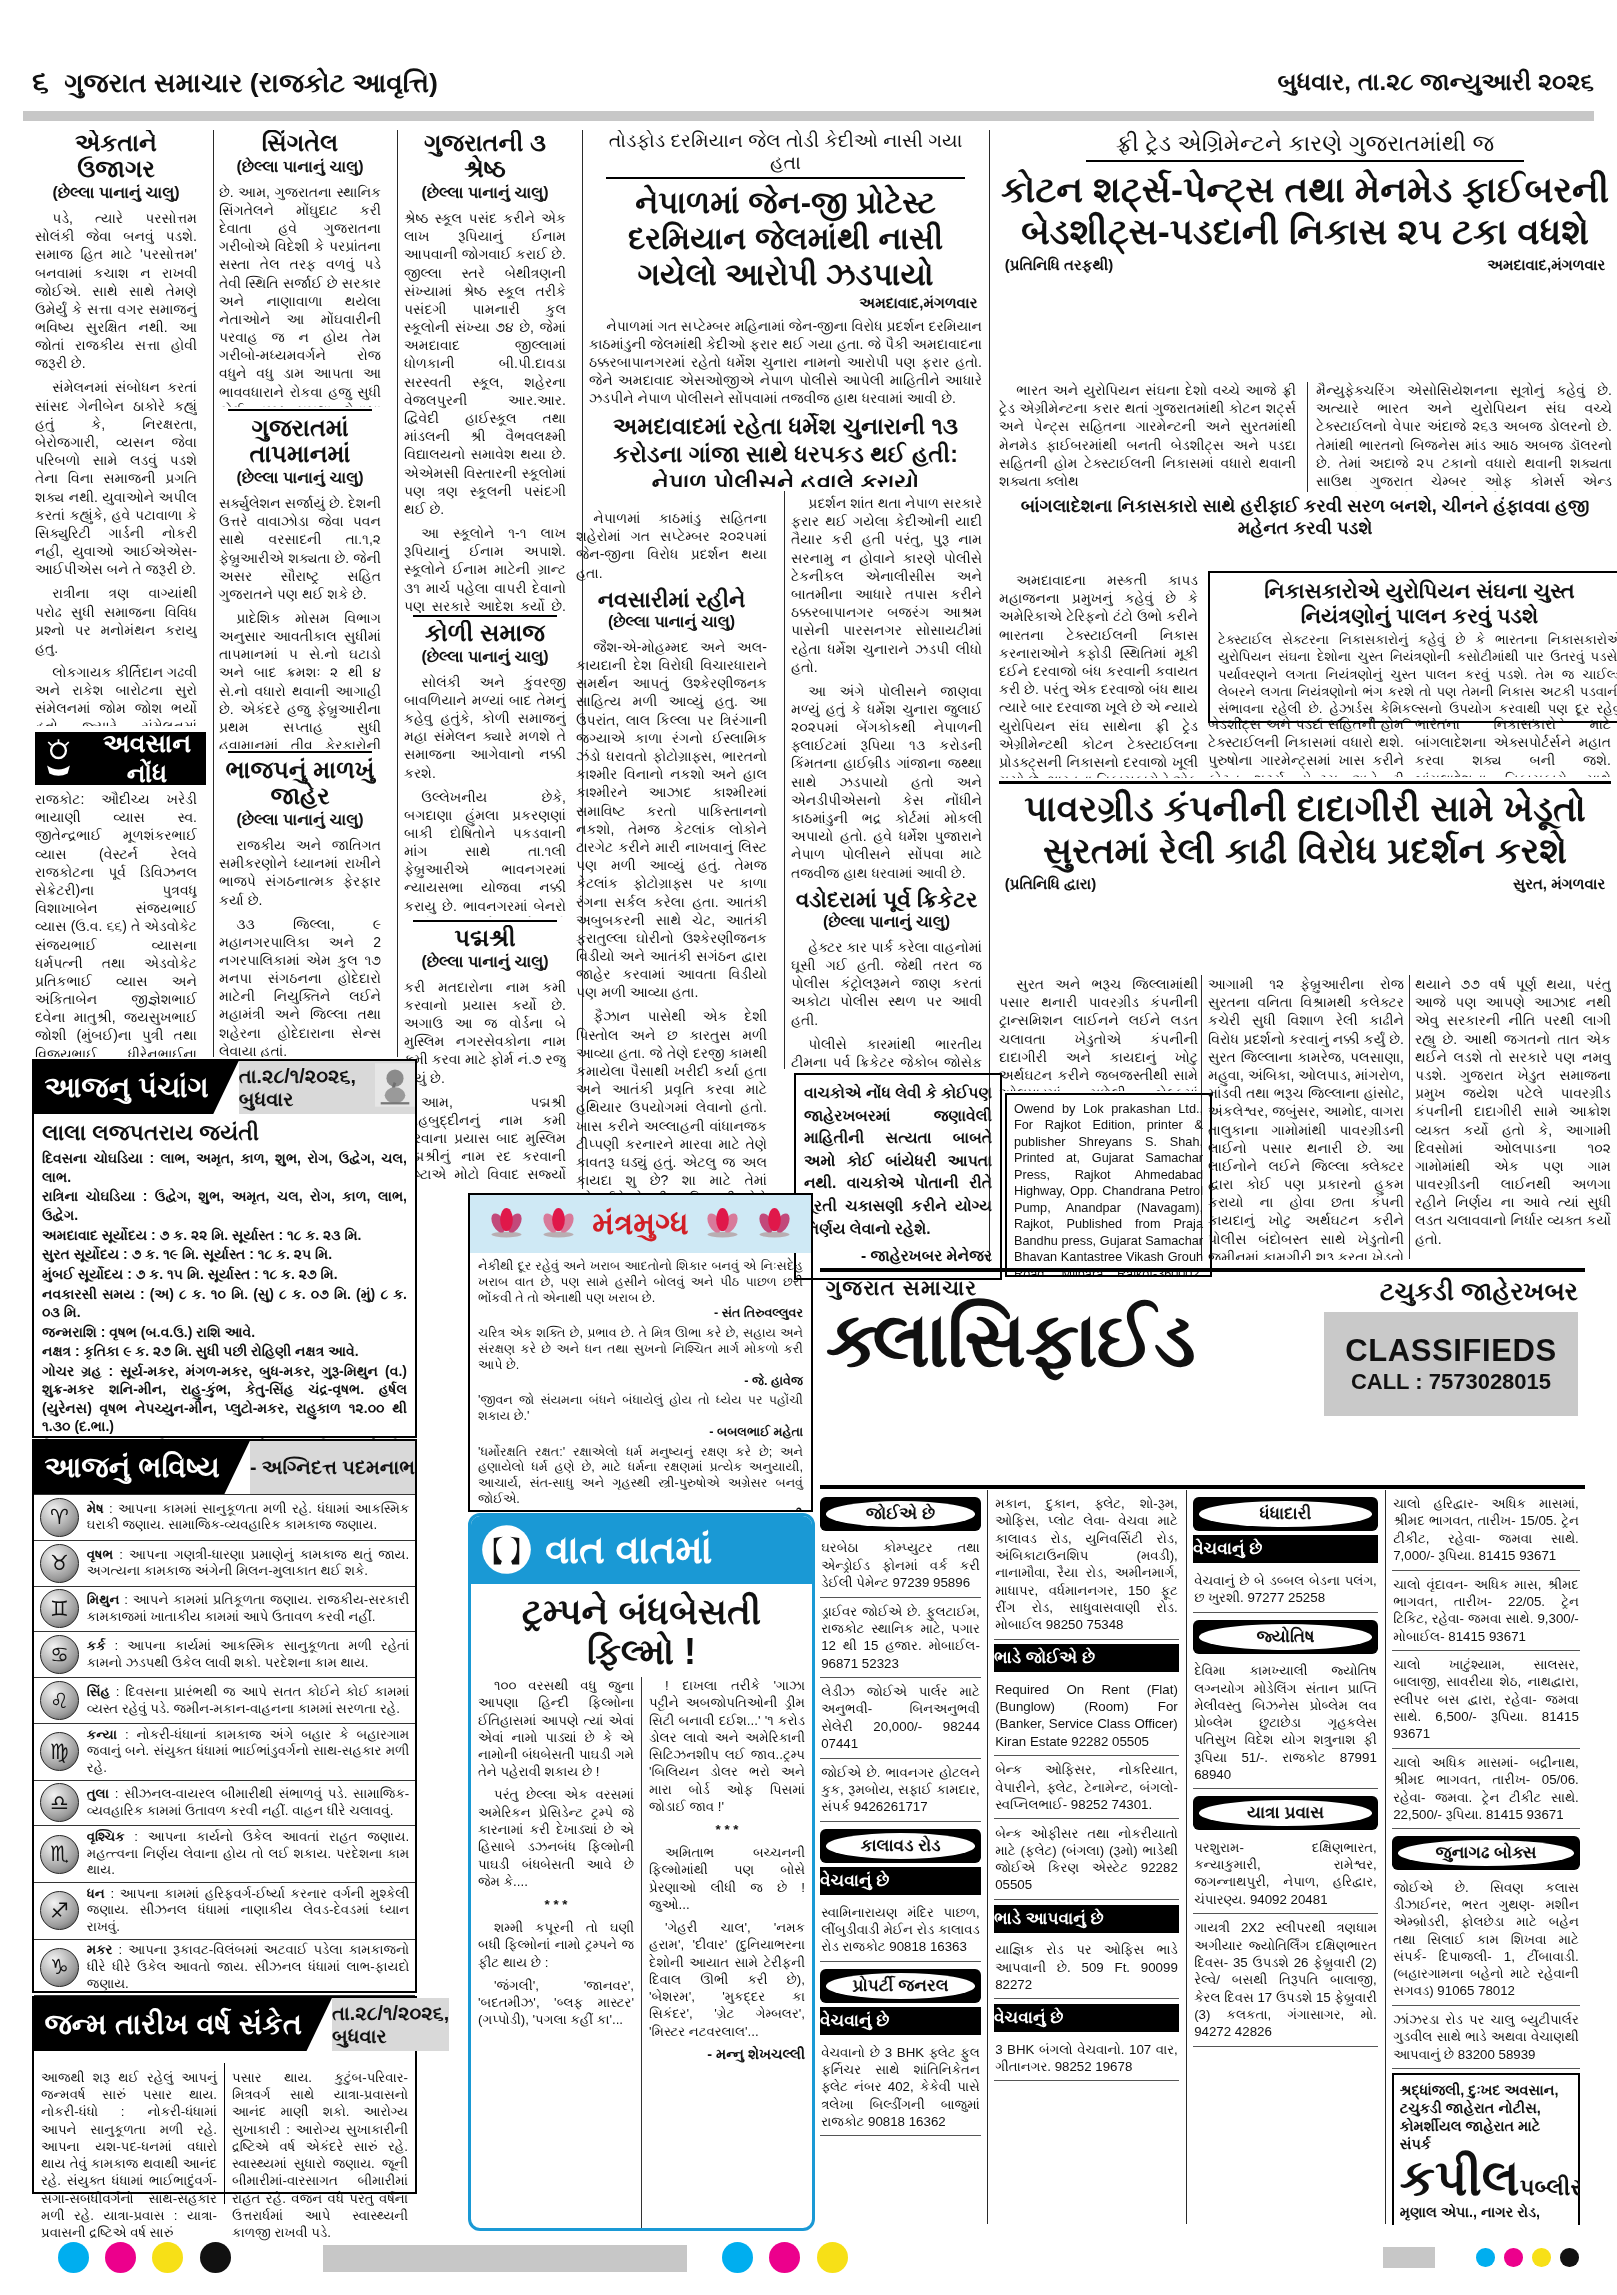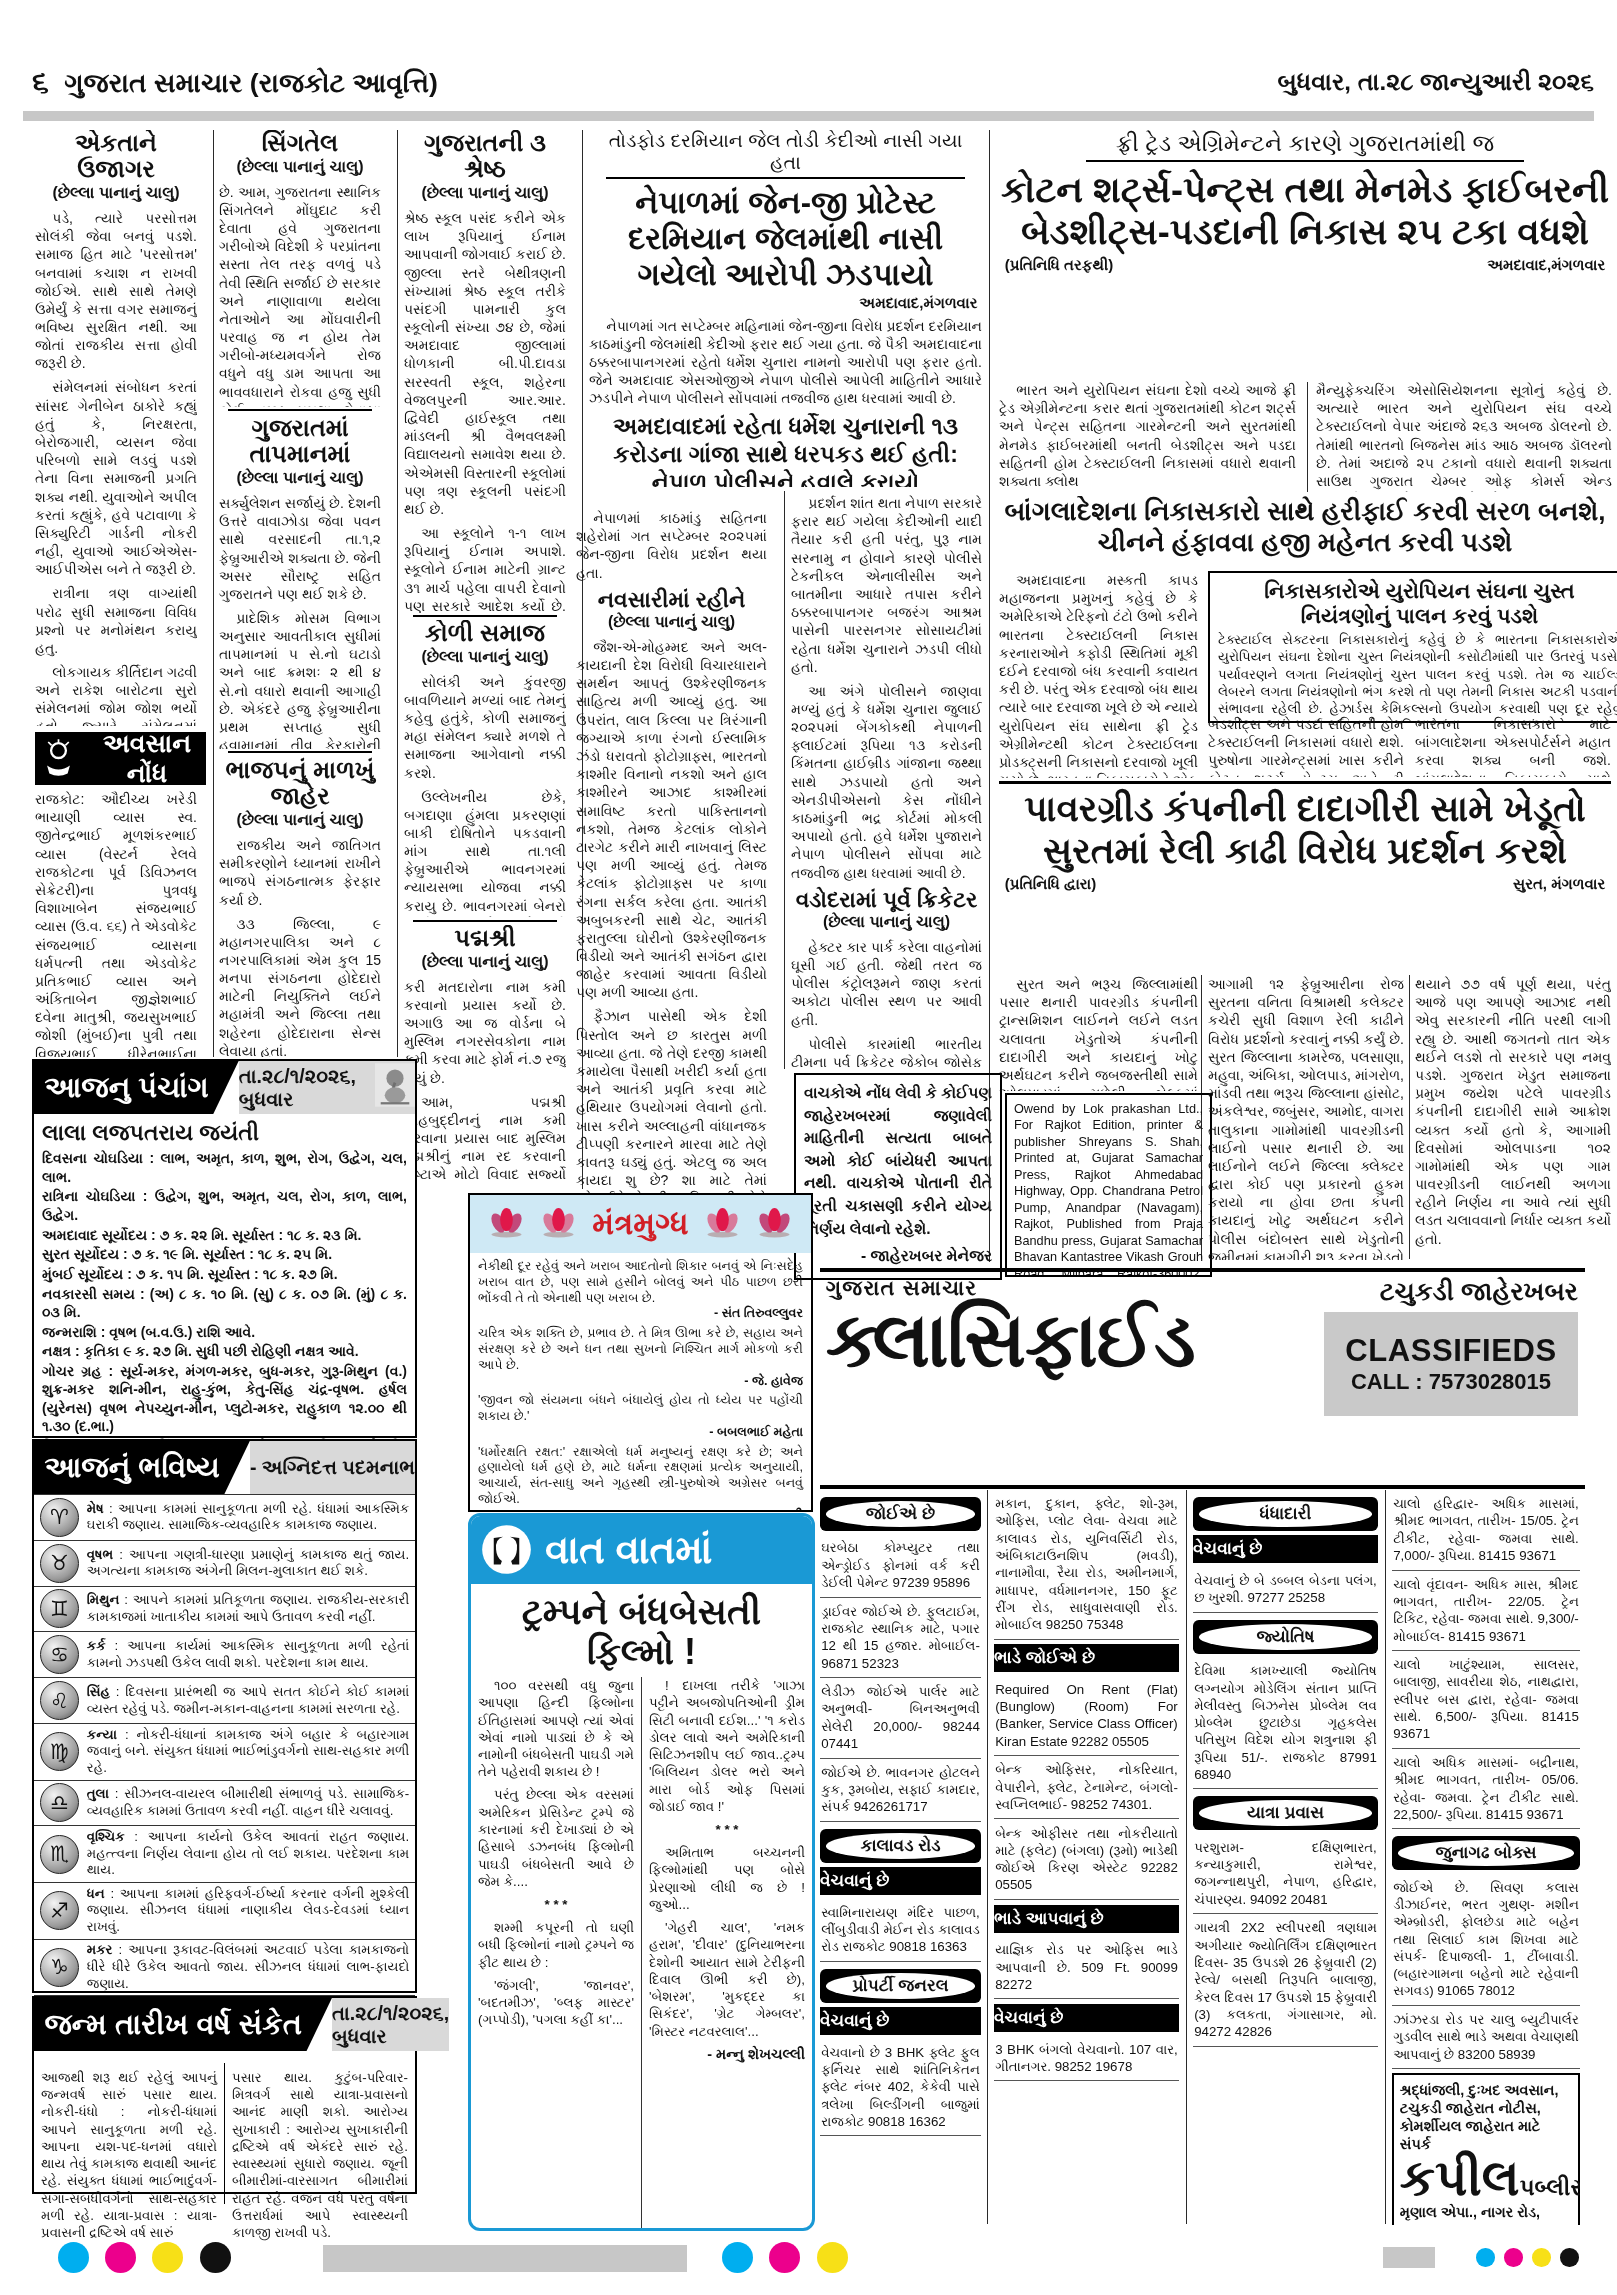--- a/index.html
+++ b/index.html
@@ -157,21 +157,21 @@
     <div class="h-col">ગુજરાતમાં તાપમાનમાં</div>
     <div class="cont">(છેલ્લા પાનાનું ચાલુ)</div>
     <p class="b b0">સર્ક્યુલેશન સર્જાયું છે. દેશની ઉત્તરે વાવાઝોડા જેવા પવન સાથે વરસાદની તા.૧,૨ ફેબ્રુઆરીએ શક્યતા છે. જેની અસર સૌરાષ્ટ્ર સહિત ગુજરાતને પણ થઈ શકે છે.</p>
     <p class="b">પ્રાદેશિક મોસમ વિભાગ અનુસાર આવતીકાલ સુધીમાં તાપમાનમાં ૫ સે.નો ઘટાડો અને બાદ ક્રમશઃ ૨ થી ૪ સે.નો વધારો થવાની આગાહી છે. એકંદરે હજુ ફેબ્રુઆરીના પ્રથમ સપ્તાહ સુધી હવામાનમાં તીવ્ર ફેરફારોની શક્યતા છે.</p>
   </div>
   <div class="secrule" style="left:228px;top:751px;width:144px;height:1.7px;"></div>
   <div class="story" id="st-bjp" style="left:219px;top:757px;width:162px;height:300px;">
     <div class="h-col">ભાજપનું માળખું જાહેર</div>
     <div class="cont">(છેલ્લા પાનાનું ચાલુ)</div>
     <p class="b">રાજકીય અને જાતિગત સમીકરણોને ધ્યાનમાં રાખીને ભાજપે સંગઠનાત્મક ફેરફાર કર્યા છે.</p>
-    <p class="b">૩૩ જિલ્લા, ૯ મહાનગરપાલિકા અને ૮ નગરપાલિકામાં એમ કુલ 15 મનપા સંગઠનના હોદેદારો માટેની નિયુક્તિને લઈને મહામંત્રી અને જિલ્લા તથા શહેરના હોદેદારાના સેન્સ લેવાયા હતાં.</p>
+    <p class="b">૩૩ જિલ્લા, ૯ મહાનગરપાલિકા અને 2 નગરપાલિકામાં એમ કુલ ૧૭ મનપા સંગઠનના હોદેદારો માટેની નિયુક્તિને લઈને મહામંત્રી અને જિલ્લા તથા શહેરના હોદેદારાના સેન્સ લેવાયા હતાં.</p>
 
   </div>
 
   <div class="story" id="st-best3" style="left:404px;top:130px;width:162px;height:483px;">
     <div class="h-col">ગુજરાતની ૩ શ્રેષ્ઠ</div>
     <div class="cont">(છેલ્લા પાનાનું ચાલુ)</div>
     <p class="b b0">શ્રેષ્ઠ સ્કૂલ પસંદ કરીને એક લાખ રૂપિયાનું ઈનામ આપવાની જોગવાઈ કરાઈ છે. જીલ્લા સ્તરે બેથીત્રણની સંખ્યામાં શ્રેષ્ઠ સ્કૂલ તરીકે પસંદગી પામનારી કુલ સ્કૂલોની સંખ્યા ૭૪ છે, જેમાં અમદાવાદ જીલ્લામાં ધોળકાની બી.પી.દાવડા સરસ્વતી સ્કૂલ, શહેરના વેજલપુરની આર.આર. દ્વિવેદી હાઈસ્કૂલ તથા માંડલની શ્રી વૈભવલક્ષ્મી વિદ્યાલયનો સમાવેશ થયા છે. એએમસી વિસ્તારની સ્કૂલોમાં પણ ત્રણ સ્કૂલની પસંદગી થઈ છે.</p>
     <p class="b">આ સ્કૂલોને ૧-૧ લાખ રૂપિયાનું ઈનામ અપાશે. સ્કૂલોને ઈનામ માટેની ગ્રાન્ટ ૩૧ માર્ચ પહેલા વાપરી દેવાનો પણ સરકારે આદેશ કર્યો છે. સરકારની આ યોજનમાં પસંદગી પ્રક્રિયામાં</p>
 
   </div>
@@ -225,21 +225,21 @@
       <span>અમદાવાદ,મંગળવાર</span>
     </div>
   </div>
   <div class="story" id="ct-ledeA" style="left:999px;top:381px;width:297px;height:111px;">
     <p class="b">ભારત અને યુરોપિયન સંઘના દેશો વચ્ચે આજે ફ્રી ટ્રેડ એગ્રીમેન્ટના કરાર થતાં ગુજરાતમાંથી કોટન શર્ટ્સ અને પેન્ટ્સ સહિતના ગારમેન્ટની અને સુરતમાંથી મેનમેડ ફાઈબરમાંથી બનતી બેડશીટ્સ અને પડદા સહિતની હોમ ટેક્સ્ટાઈલની નિકાસમાં વધારો થવાની શક્યતા ક્લોથ</p>
   </div>
   <div class="story" id="ct-ledeB" style="left:1316px;top:381px;width:296px;height:111px;">
     <p class="b b0">મૈન્યુફેક્ચરિંગ એસોસિયેશનના સૂત્રોનું કહેવું છે. અત્યારે ભારત અને યુરોપિયન સંઘ વચ્ચે ટેક્સ્ટાઈલનો વેપાર અંદાજે ૨૬૩ અબજ ડોલરનો છે. તેમાંથી ભારતનો બિજનેસ માંડ આઠ અબજ ડૉલરનો છે. તેમાં અદાજે ૨૫ ટકાનો વધારો થવાની શક્યતા સાઉથ ગુજરાત ચેમ્બર ઓફ કોમર્સ એન્ડ ઈન્ડસ્ટ્રીઝના પૂર્વ પ્રમુખનું કહેવું છે.</p>
   </div>
   <div class="story" id="ct-sub" style="left:999px;top:496px;width:612px;height:69px;">
-    <div class="sub-xl" style="font-size:26px;">બાંગલાદેશના નિકાસકારો સાથે હરીફાઈ કરવી સરળ બનશે, ચીનને હંફાવવા હજી મહેનત કરવી પડશે</div>
+    <div class="sub-xl" style="font-size:18px;">બાંગલાદેશના નિકાસકારો સાથે હરીફાઈ કરવી સરળ બનશે, ચીનને હંફાવવા હજી મહેનત કરવી પડશે</div>
   </div>
   <div class="story" id="ct-left" style="left:999px;top:571px;width:199px;height:207px;">
     <p class="b">અમદાવાદના મસ્કતી કાપડ મહાજનના પ્રમુખનું કહેવું છે કે અમેરિકાએ ટેરિફનો ટંટો ઉભો કરીને ભારતના ટેક્સ્ટાઈલની નિકાસ કરનારાઓને કફોડી સ્થિતિમાં મૂકી દઈને દરવાજો બંધ કરવાની કવાયત કરી છે. પરંતુ એક દરવાજો બંધ થાય ત્યારે બાર દરવાજા ખૂલે છે એ ન્યાયે યુરોપિયન સંઘ સાથેના ફ્રી ટ્રેડ એગ્રીમેન્ટથી કોટન ટેક્સ્ટાઈલના પ્રોડક્ટ્સની નિકાસનો દરવાજો ખૂલી ગયો છે. ભારતના નિકાસકારોને એક સામટું ૨૭ દેશના બજારમાં ઓછી ડ્યૂટીએ એન્ટ્રી લેવાનો અવકાશ મળશે. પરિણામે નિકાસમાં બીજો બે અબજ ડૉલરનો વધારો થવાની સંભાવના રહેલી છે. અમદાવાદમાંથી કોટન ગારમેન્ટ્સની નિકાસ વધશે. જ્યારે સુરતમાંથી મેનમેડ ફાઈબરમાંથી બનતી અને કોટન મિશ્રિત</p>
   </div>
   <div class="abs" id="ct-box" style="left:1208px;top:571px;width:403px;height:139px;">
     <div class="bt">નિકાસકારોએ યુરોપિયન સંઘના ચુસ્ત નિયંત્રણોનું પાલન કરવું પડશે</div>
     <div class="bb">ટેક્સ્ટાઈલ સેક્ટરના નિકાસકારોનું કહેવું છે કે ભારતના નિકાસકારોએ યુરોપિયન સંઘના દેશોના ચુસ્ત નિયંત્રણોની કસોટીમાંથી પાર ઉતરવું પડસે. પર્યાવરણને લગતા નિયંત્રણોનું ચુસ્ત પાલન કરવું પડશે. તેમ જ ચાઈલ્ડ લેબરને લગતા નિયંત્રણોનો ભંગ કરશે તો પણ તેમની નિકાસ અટકી પડવાની સંભાવના રહેલી છે. હેઝાર્ડસ કેમિકલ્સનો ઉપયોગ કરવાથી પણ દૂર રહેવું પડશે. તદુપરાંત કાર્બન ઉત્સર્જનના નિયમોનું પણ પાલન કરવું પડશે.</div>
   </div>
   <div class="story" id="ct-b" style="left:1208px;top:715px;width:196px;height:62px;">
     <p class="b b0">બેડશીટ્સ અને પડદા સહિતની હોમ ટેક્સ્ટાઈલની નિકાસમાં વધારો થશે. પુરુષોના ગારમેન્ટ્સમાં ખાસ કરીને કોટન શર્ટ્સ, પેન્ટ્સ અને ટી શર્ટ્સની નિકાસ થાય છે. યુરોપિય સંઘ સાથેના ફ્રી ટ્રેડ એગ્રીમેન્ટને કારણે ભારતની ટેક્સટાઈલની નિકાસ પરની ૧૦ ટકા જેટલી ટેરિફ નીકળી જવાની શક્યતાથી</p>

